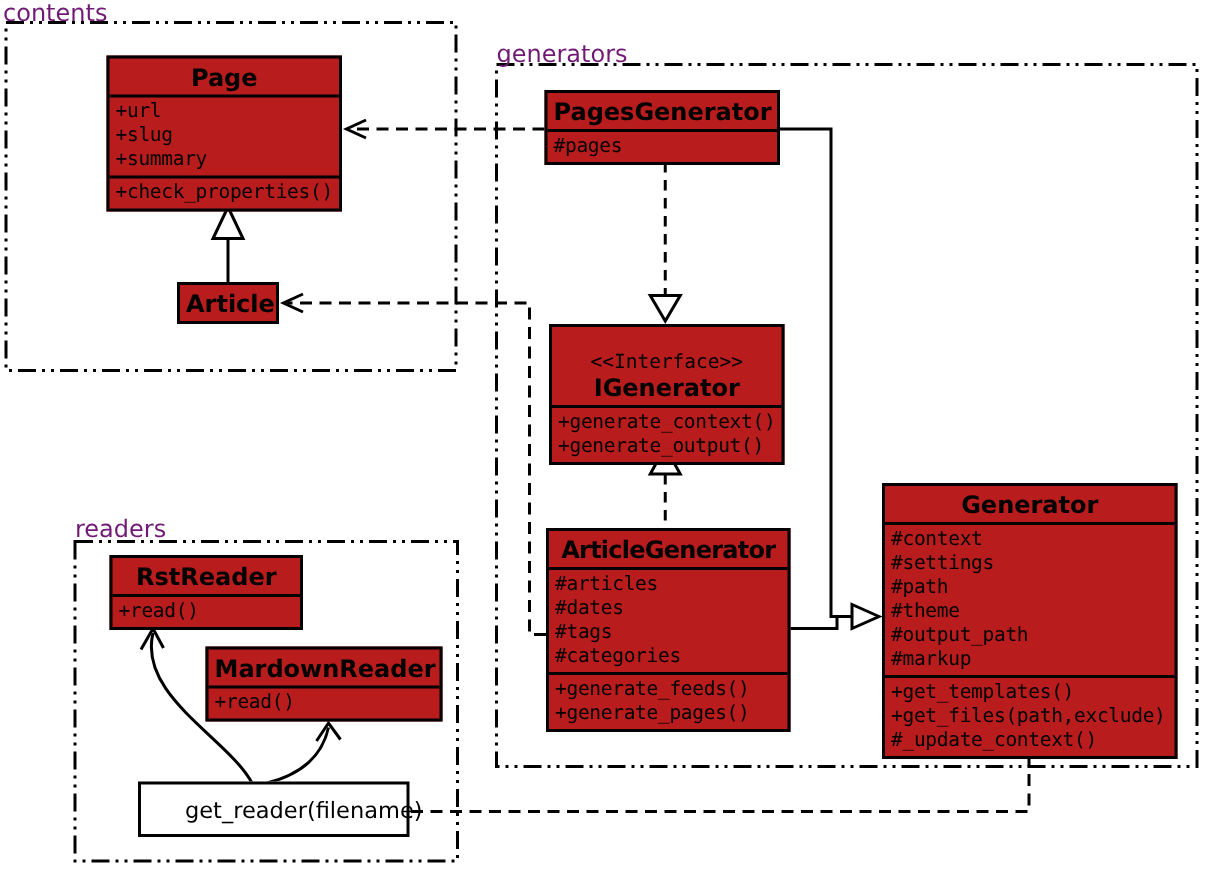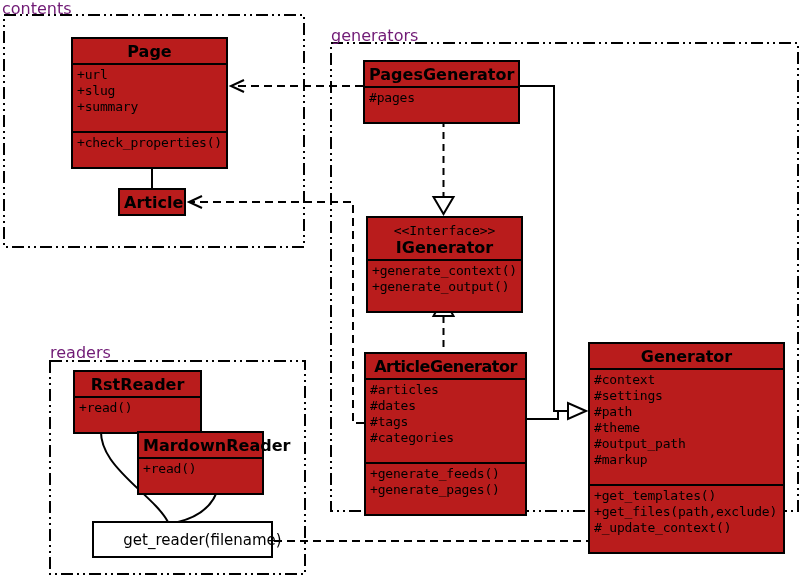--- a/index.html
+++ b/index.html
@@ -13,28 +13,28 @@
     line-height:18px; white-space:nowrap;
   }
   .cls {
     position:absolute; z-index:2; box-sizing:border-box;
     border:2px solid #000; background:#b91c1c;
   }
   .cls-title {
     font:bold 16px "DejaVu Sans", sans-serif; text-align:center;
     padding:3px 4px 2px 4px; line-height:19px; white-space:nowrap;
   }
-  .cls-sec { border-top:2px solid #000; padding:2px 2px 16px 4px; }
+  .cls-sec { border-top:2px solid #000; padding:2px 2px 2px 4px; }
   .mono {
     font:13px "DejaVu Sans Mono", monospace; line-height:16px;
     white-space:pre; letter-spacing:-0.2px;
   }
   .stereo {
     font:13px "DejaVu Sans Mono", monospace; text-align:center; line-height:15px;
-    padding-top:5px;
+    padding-top:16px;
   }
   .tight-title { letter-spacing:-0.5px; }
   .plainbox {
     position:absolute; z-index:2; box-sizing:border-box;
     border:2px solid #000; background:#fff;
     display:flex; align-items:center; justify-content:center;
     font:15px "DejaVu Sans", sans-serif; white-space:nowrap;
   }
 </style>
 </head>
@@ -125,21 +125,21 @@
       <div class="mono">#dates</div>
       <div class="mono">#tags</div>
       <div class="mono">#categories</div>
     </div>
     <div class="cls-sec">
       <div class="mono">+generate_feeds()</div>
       <div class="mono">+generate_pages()</div>
     </div>
   </div>
 
-  <div class="cls" style="left:588px; top:322px; width:197px;margin-top:20px;">
+  <div class="cls" style="left:588px; top:322px; width:197px;">
     <div class="cls-title">Generator</div>
     <div class="cls-sec">
       <div class="mono">#context</div>
       <div class="mono">#settings</div>
       <div class="mono">#path</div>
       <div class="mono">#theme</div>
       <div class="mono">#output_path</div>
       <div class="mono">#markup</div>
     </div>
     <div class="cls-sec">
@@ -149,21 +149,21 @@
     </div>
   </div>
 
   <div class="cls" style="left:73px; top:370px; width:129px;">
     <div class="cls-title">RstReader</div>
     <div class="cls-sec">
       <div class="mono">+read()</div>
     </div>
   </div>
 
-  <div class="cls" style="left:137px; top:431px; width:127px;">
+  <div class="cls" style="left:137px; top:431px; width:158px;">
     <div class="cls-title">MardownReader</div>
     <div class="cls-sec">
       <div class="mono">+read()</div>
     </div>
   </div>
 
   <div class="plainbox" style="left:92px; top:521px; width:181px; height:37px;padding-left:40px;">
     <span>get_reader(filename)</span>
   </div>
 

